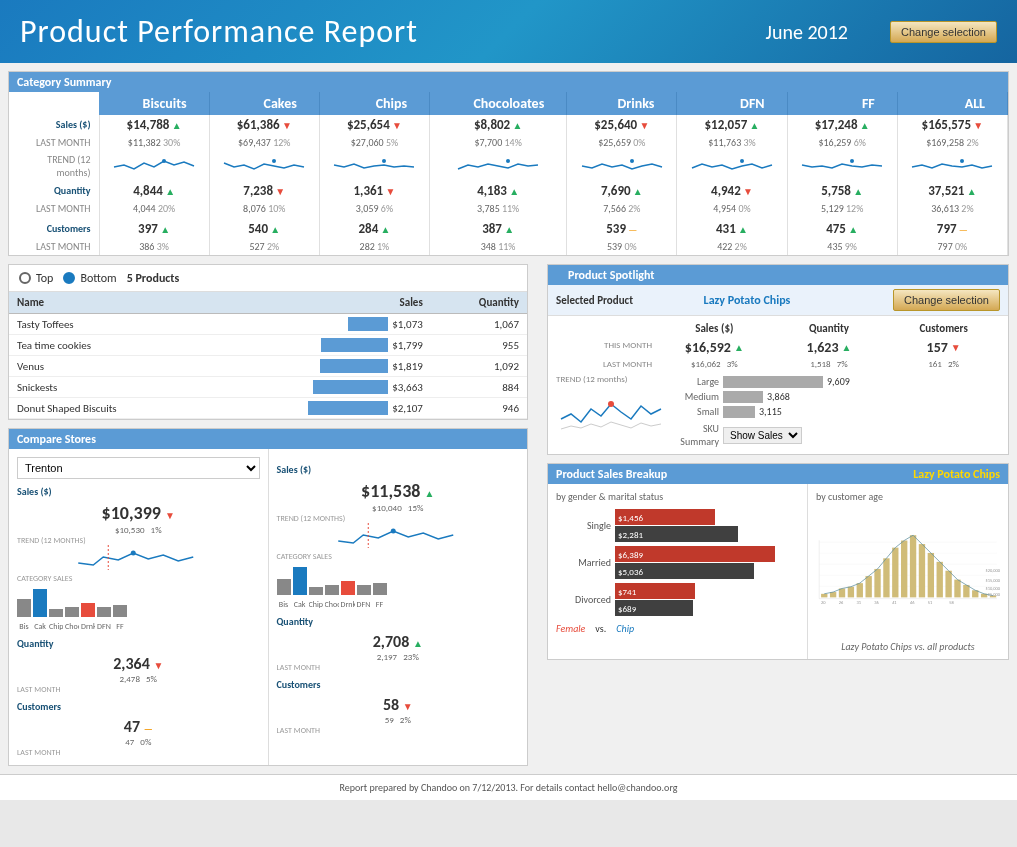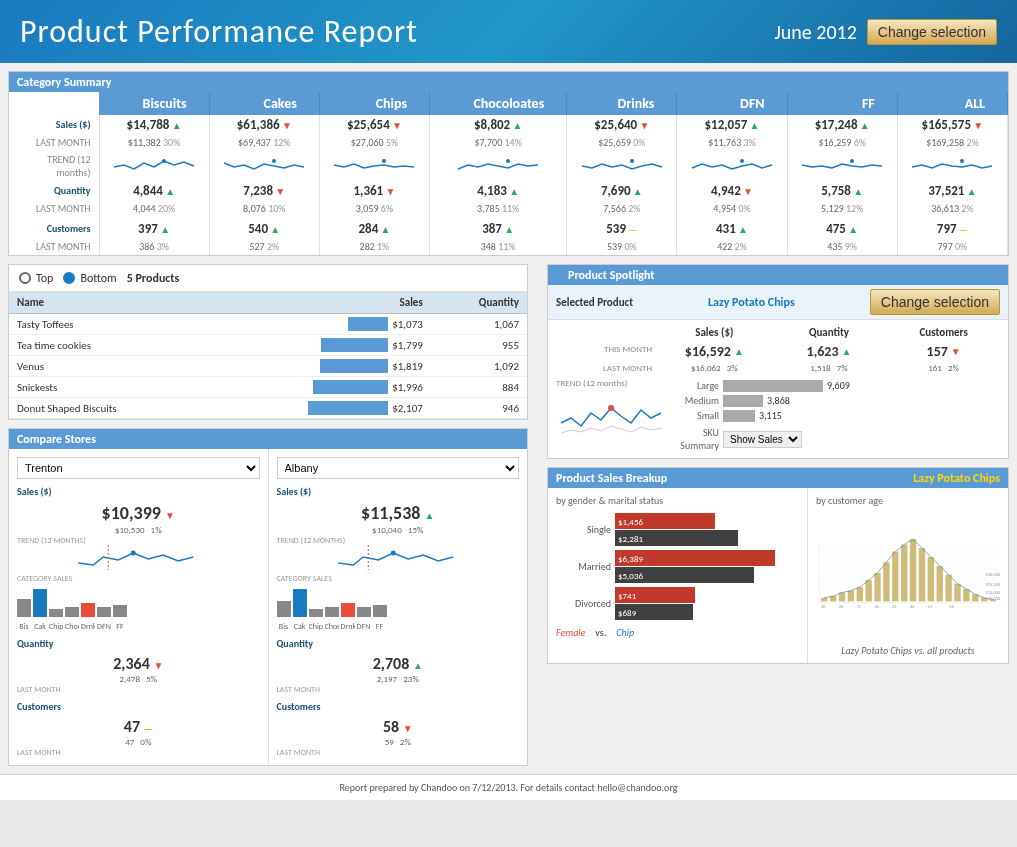--- a/index.html
+++ b/index.html
@@ -3,21 +3,21 @@
   <meta charset="utf-8">
   <style>
     * { box-sizing: border-box; margin: 0; padding: 0; }
     body { font-family: Calibri, Arial, sans-serif; font-size: 11px; background: #e8e8e8; color: #333; width: 1017px; }
     
     
     .header { background: linear-gradient(135deg, #1a7abf 0%, #2196c8 50%, #1565a0 100%); padding: 12px 20px; display: flex; align-items: center; justify-content: space-between; }
     .header-title { color: white; font-size: 32px; font-weight: 300; letter-spacing: 1px; }
     .header-right { display: flex; align-items: center; gap: 10px; }
     .header-date { color: white; font-size: 20px; font-weight: 300; }
-    .change-btn { background: linear-gradient(to bottom, #f5e6c0, #d4a853); border: 1px solid #b8962a; padding: 4px 10px; font-size: 14px; cursor: pointer; border-radius: 2px; color: #333; }
+    .change-btn { background: linear-gradient(to bottom, #f5e6c0, #d4a853); border: 1px solid #b8962a; padding: 4px 10px; font-size: 11px; cursor: pointer; border-radius: 2px; color: #333; margin-left: 32px; }
 
     
     .main { padding: 8px; background: #f0f0f0; }
 
     
     .section-box { background: white; border: 1px solid #ccc; margin-bottom: 8px; }
     .section-header { background: #5b9bd5; color: white; padding: 3px 8px; font-size: 12px; font-weight: bold; }
     
     .cat-table { width: 100%; border-collapse: collapse; }
     .cat-table th { background: #5b9bd5; color: white; text-align: right; padding: 3px 22px; font-size: 14px; border-right: 1px solid #4a8ac4; }
@@ -292,21 +292,21 @@
         <span class="prod-val">$1,819</span>
       </div>
     </td>
     <td>1,092</td>
   </tr>
               <tr>
     <td>Snickests</td>
     <td>
       <div class="prod-bar-cell">
         <span class="prod-bar" style="width:75px;"></span>
-        <span class="prod-val">$1,996</span>
+        <span class="prod-val">$3,663</span>
       </div>
     </td>
     <td>884</td>
   </tr>
               <tr>
     <td>Donut Shaped Biscuits</td>
     <td>
       <div class="prod-bar-cell">
         <span class="prod-bar" style="width:80px;"></span>
         <span class="prod-val">$2,107</span>
@@ -356,23 +356,20 @@
     <div class="stores-section-label">Quantity</div>
     <div class="store-big" style="font-size:16px;">2,364 <span class="down-arrow">▼</span></div>
     <div class="store-sub">2,478 &nbsp; 5%</div>
     <div class="stores-section-sublabel">LAST MONTH</div>
     <div class="stores-section-label">Customers</div>
     <div class="store-big" style="font-size:16px;">47 <span class="neutral-arrow">—</span></div>
     <div class="store-sub">47 &nbsp; 0%</div>
     <div class="stores-section-sublabel">LAST MONTH</div>
   </div>
           <div class="store-col" id="store2-col">
-    <select class="store-select">
-      <option>Albany</option>
-    </select>
     <div class="stores-section-label">Sales ($)</div>
     <div class="store-big">$11,538 <span class="up-arrow">▲</span></div>
     <div class="store-sub">$10,040 &nbsp; 15%</div>
     <div class="stores-section-sublabel">TREND (12 months)</div>
     <svg viewBox="0 0 120 25" width="100%" height="25">
       <path d="M0,18 L15,20 L25,12 L40,15 L55,8 L70,14 L85,10 L100,16 L115,12" fill="none" stroke="#1a7abf" stroke-width="1.5"></path>
       <circle cx="55" cy="8" r="2.5" fill="#1a7abf"></circle>
       <line x1="30" y1="0" x2="30" y2="25" stroke="#e74c3c" stroke-width="1" stroke-dasharray="2,2"></line>
     </svg>
     <div class="stores-section-sublabel">CATEGORY SALES</div>

